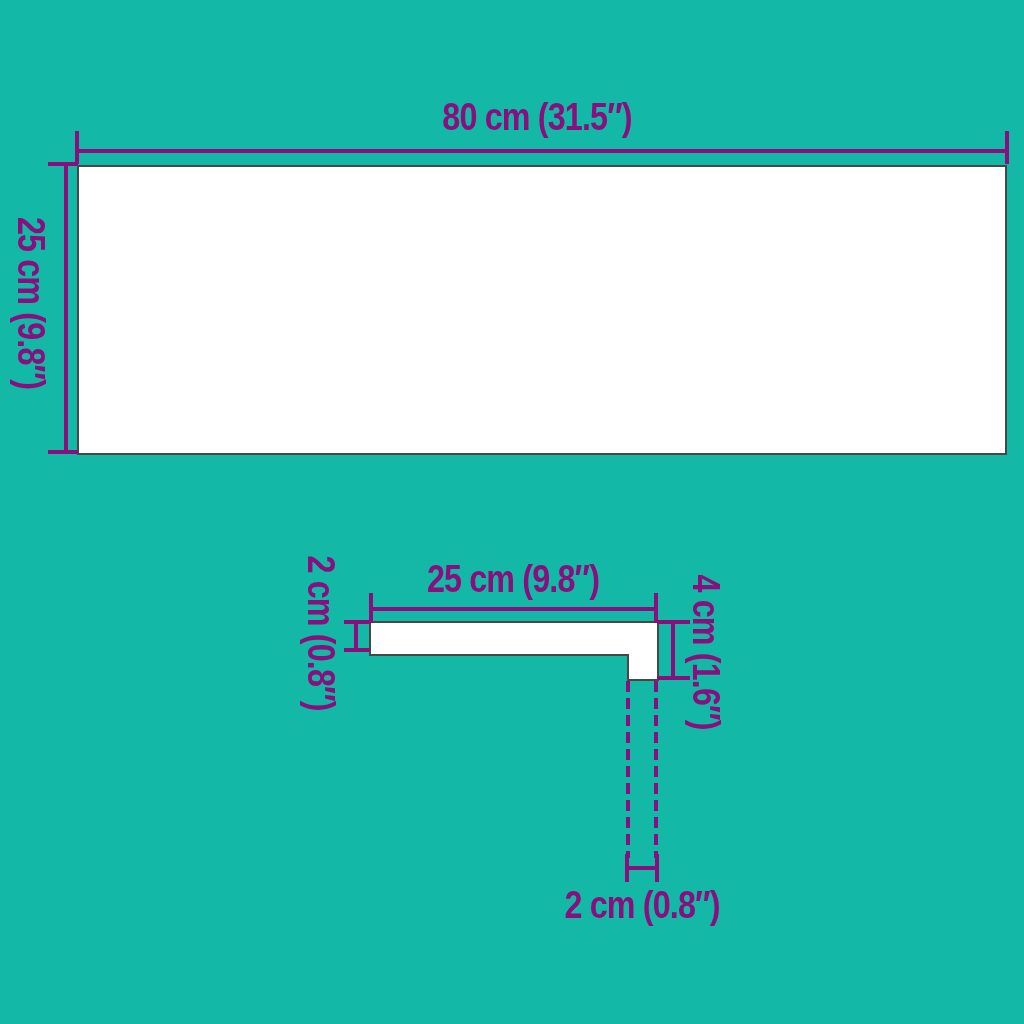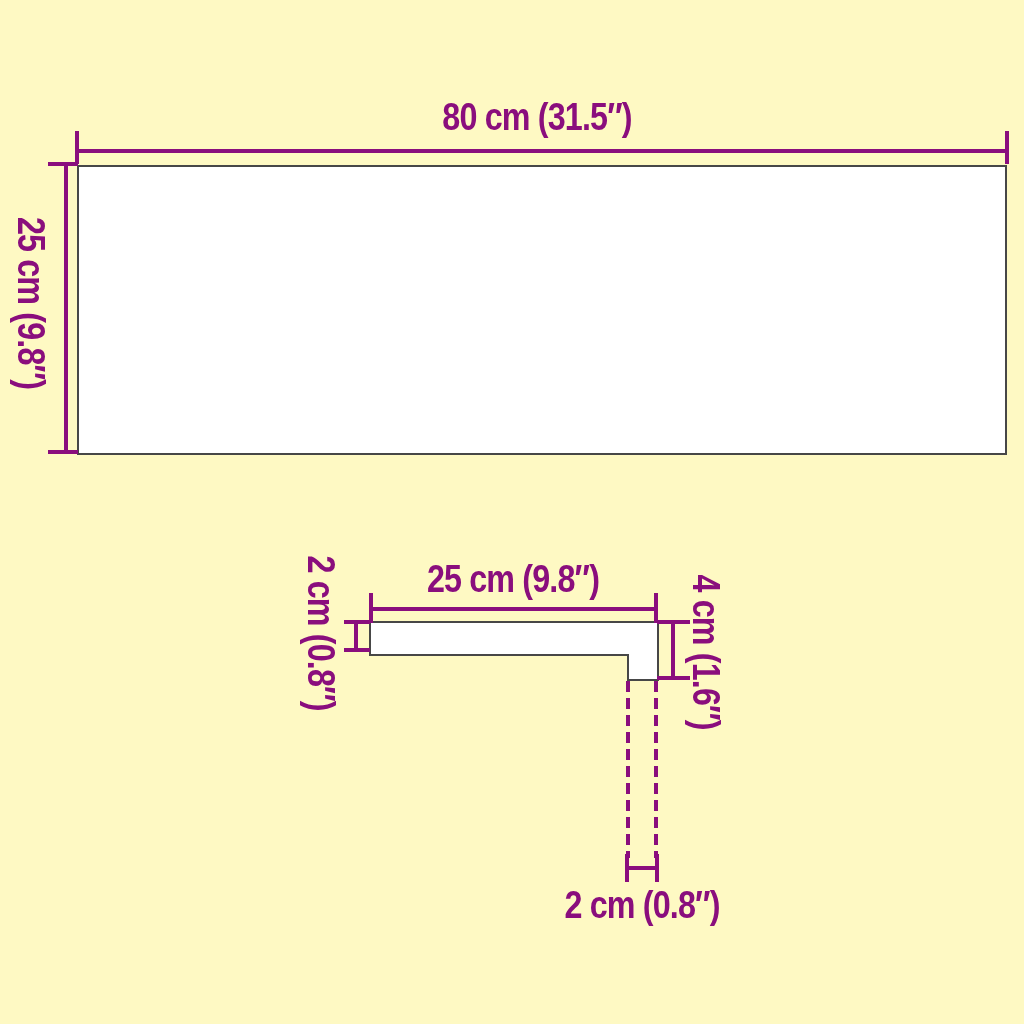--- a/index.html
+++ b/index.html
@@ -1,21 +1,21 @@
 <!DOCTYPE html>
 <html><head>
 <meta charset="utf-8">
 <style>
   * { margin: 0; padding: 0; box-sizing: border-box; }
   html, body { background: #ffffff; }
   .canvas {
     position: relative;
     width: 1024px;
     height: 1024px;
-    background: #fef9c3;
+    background: #14b8a6;
     overflow: hidden;
     font-family: "Liberation Sans", sans-serif;
   }
   
   .dline {
     position: absolute;
     background: #8a0e7d;
   }
   
   .dim-label {

